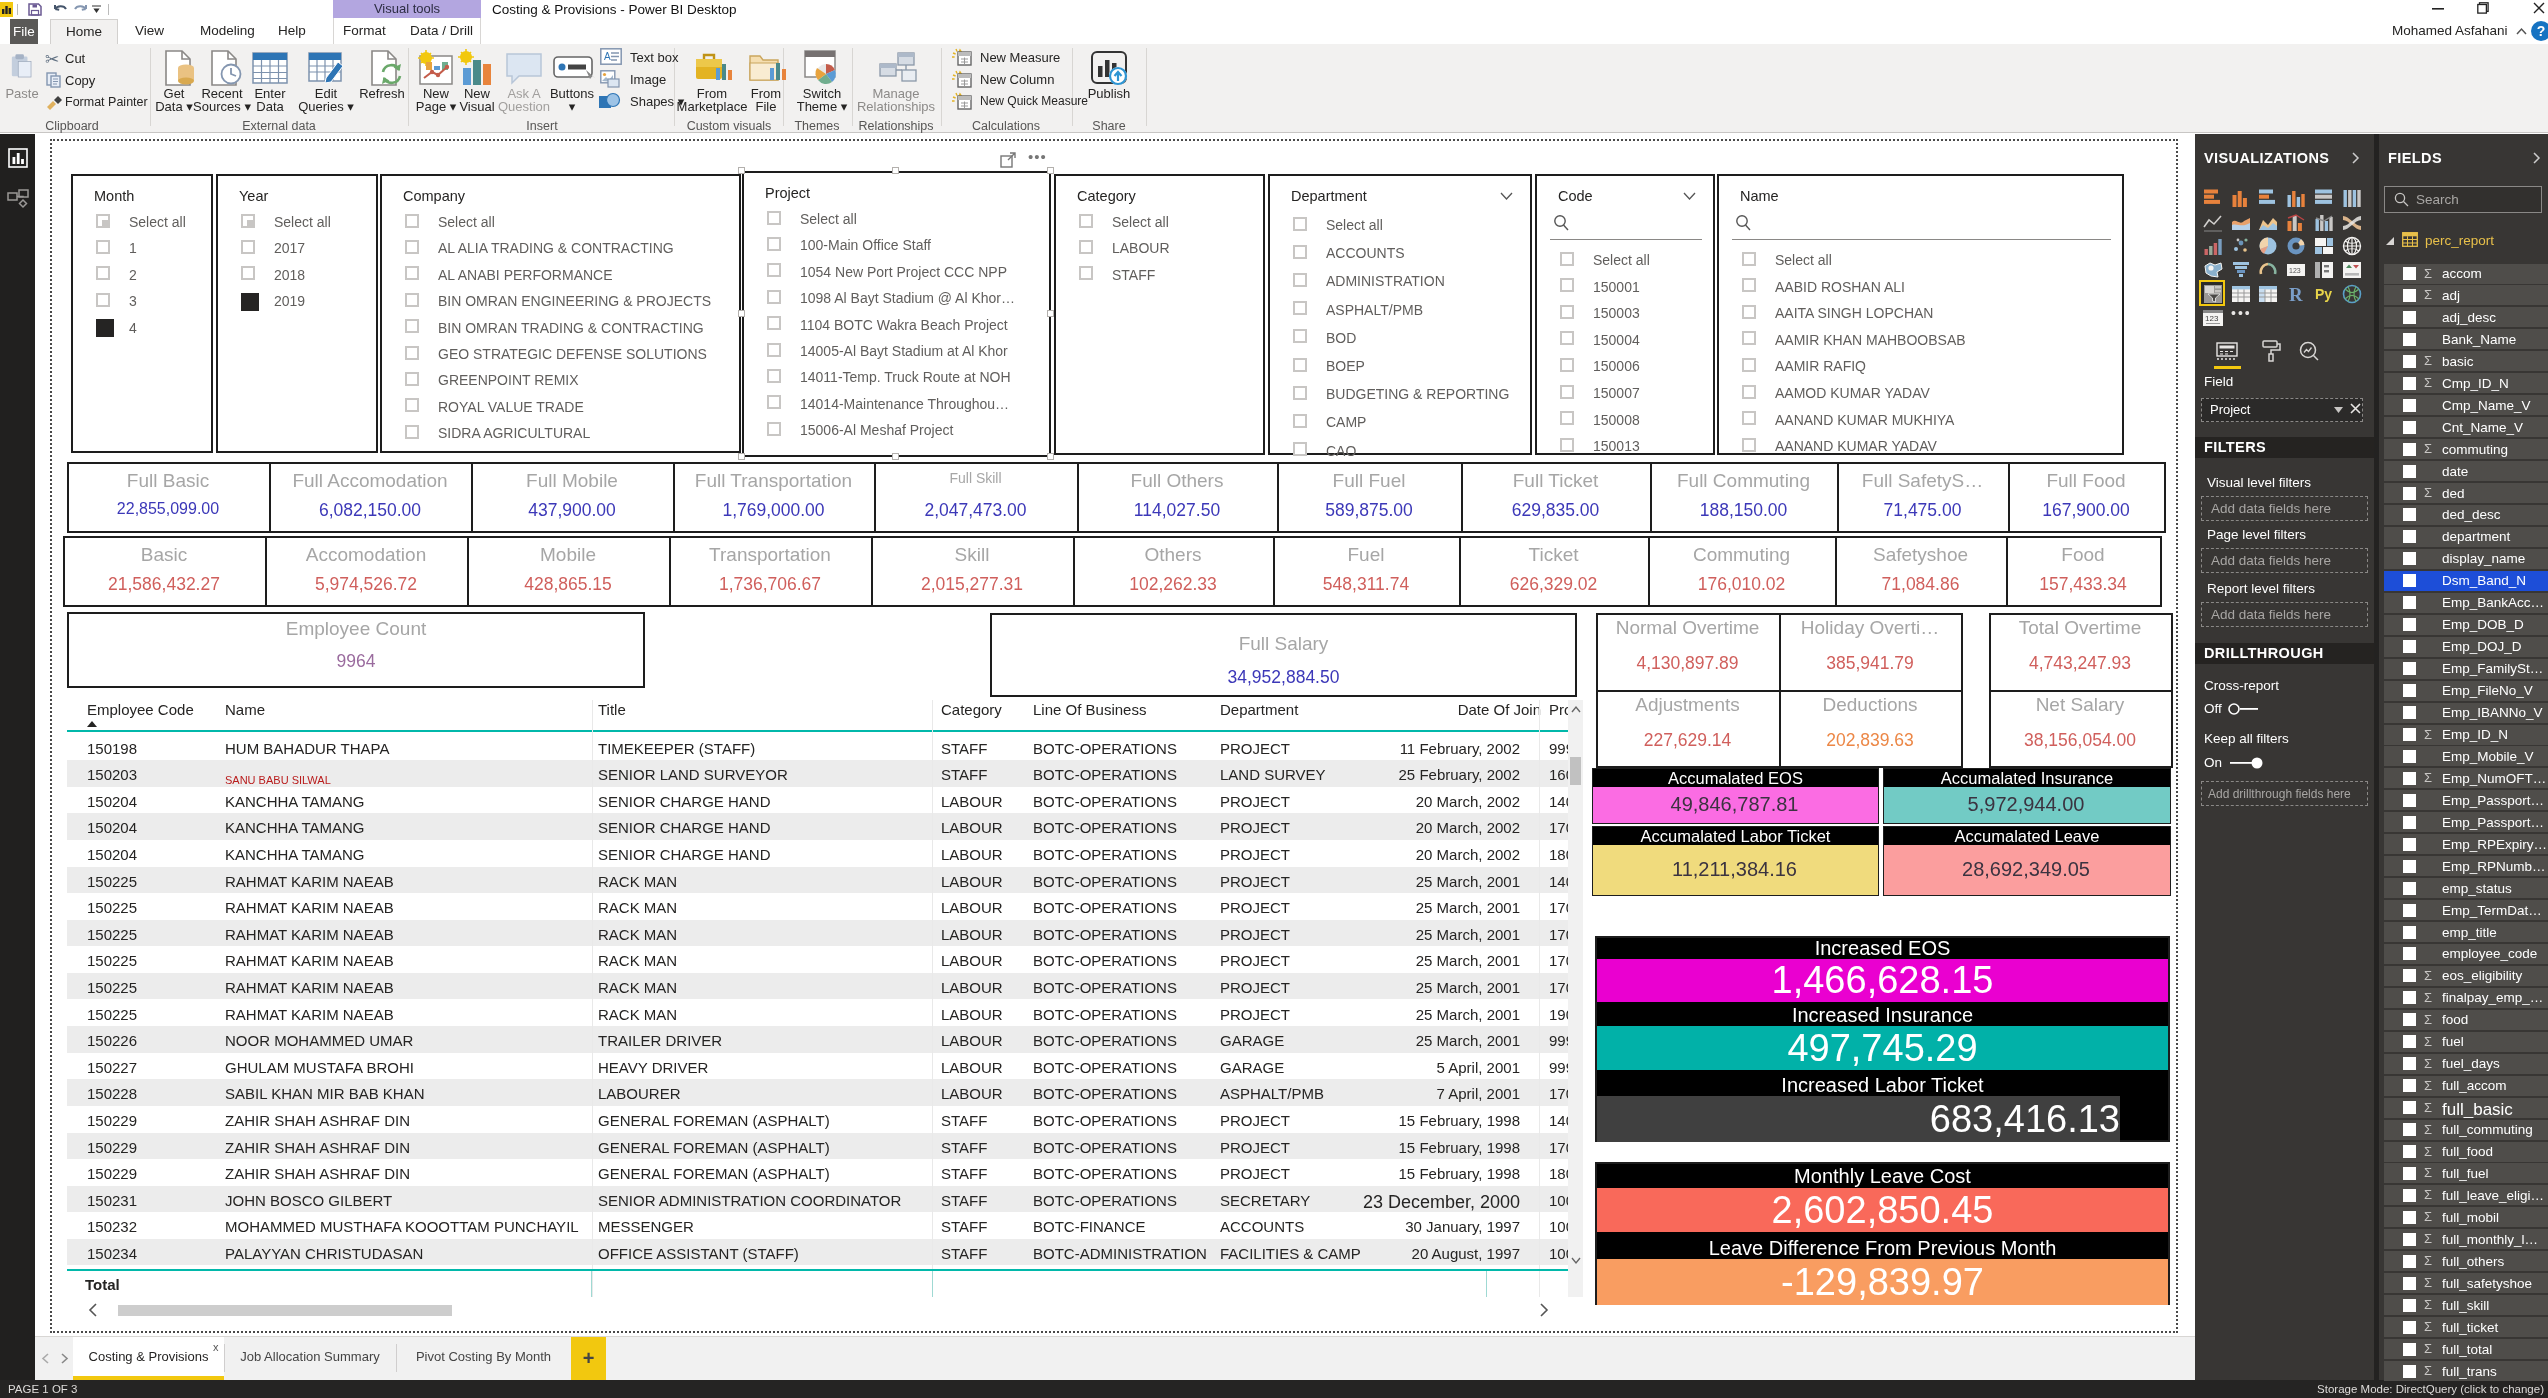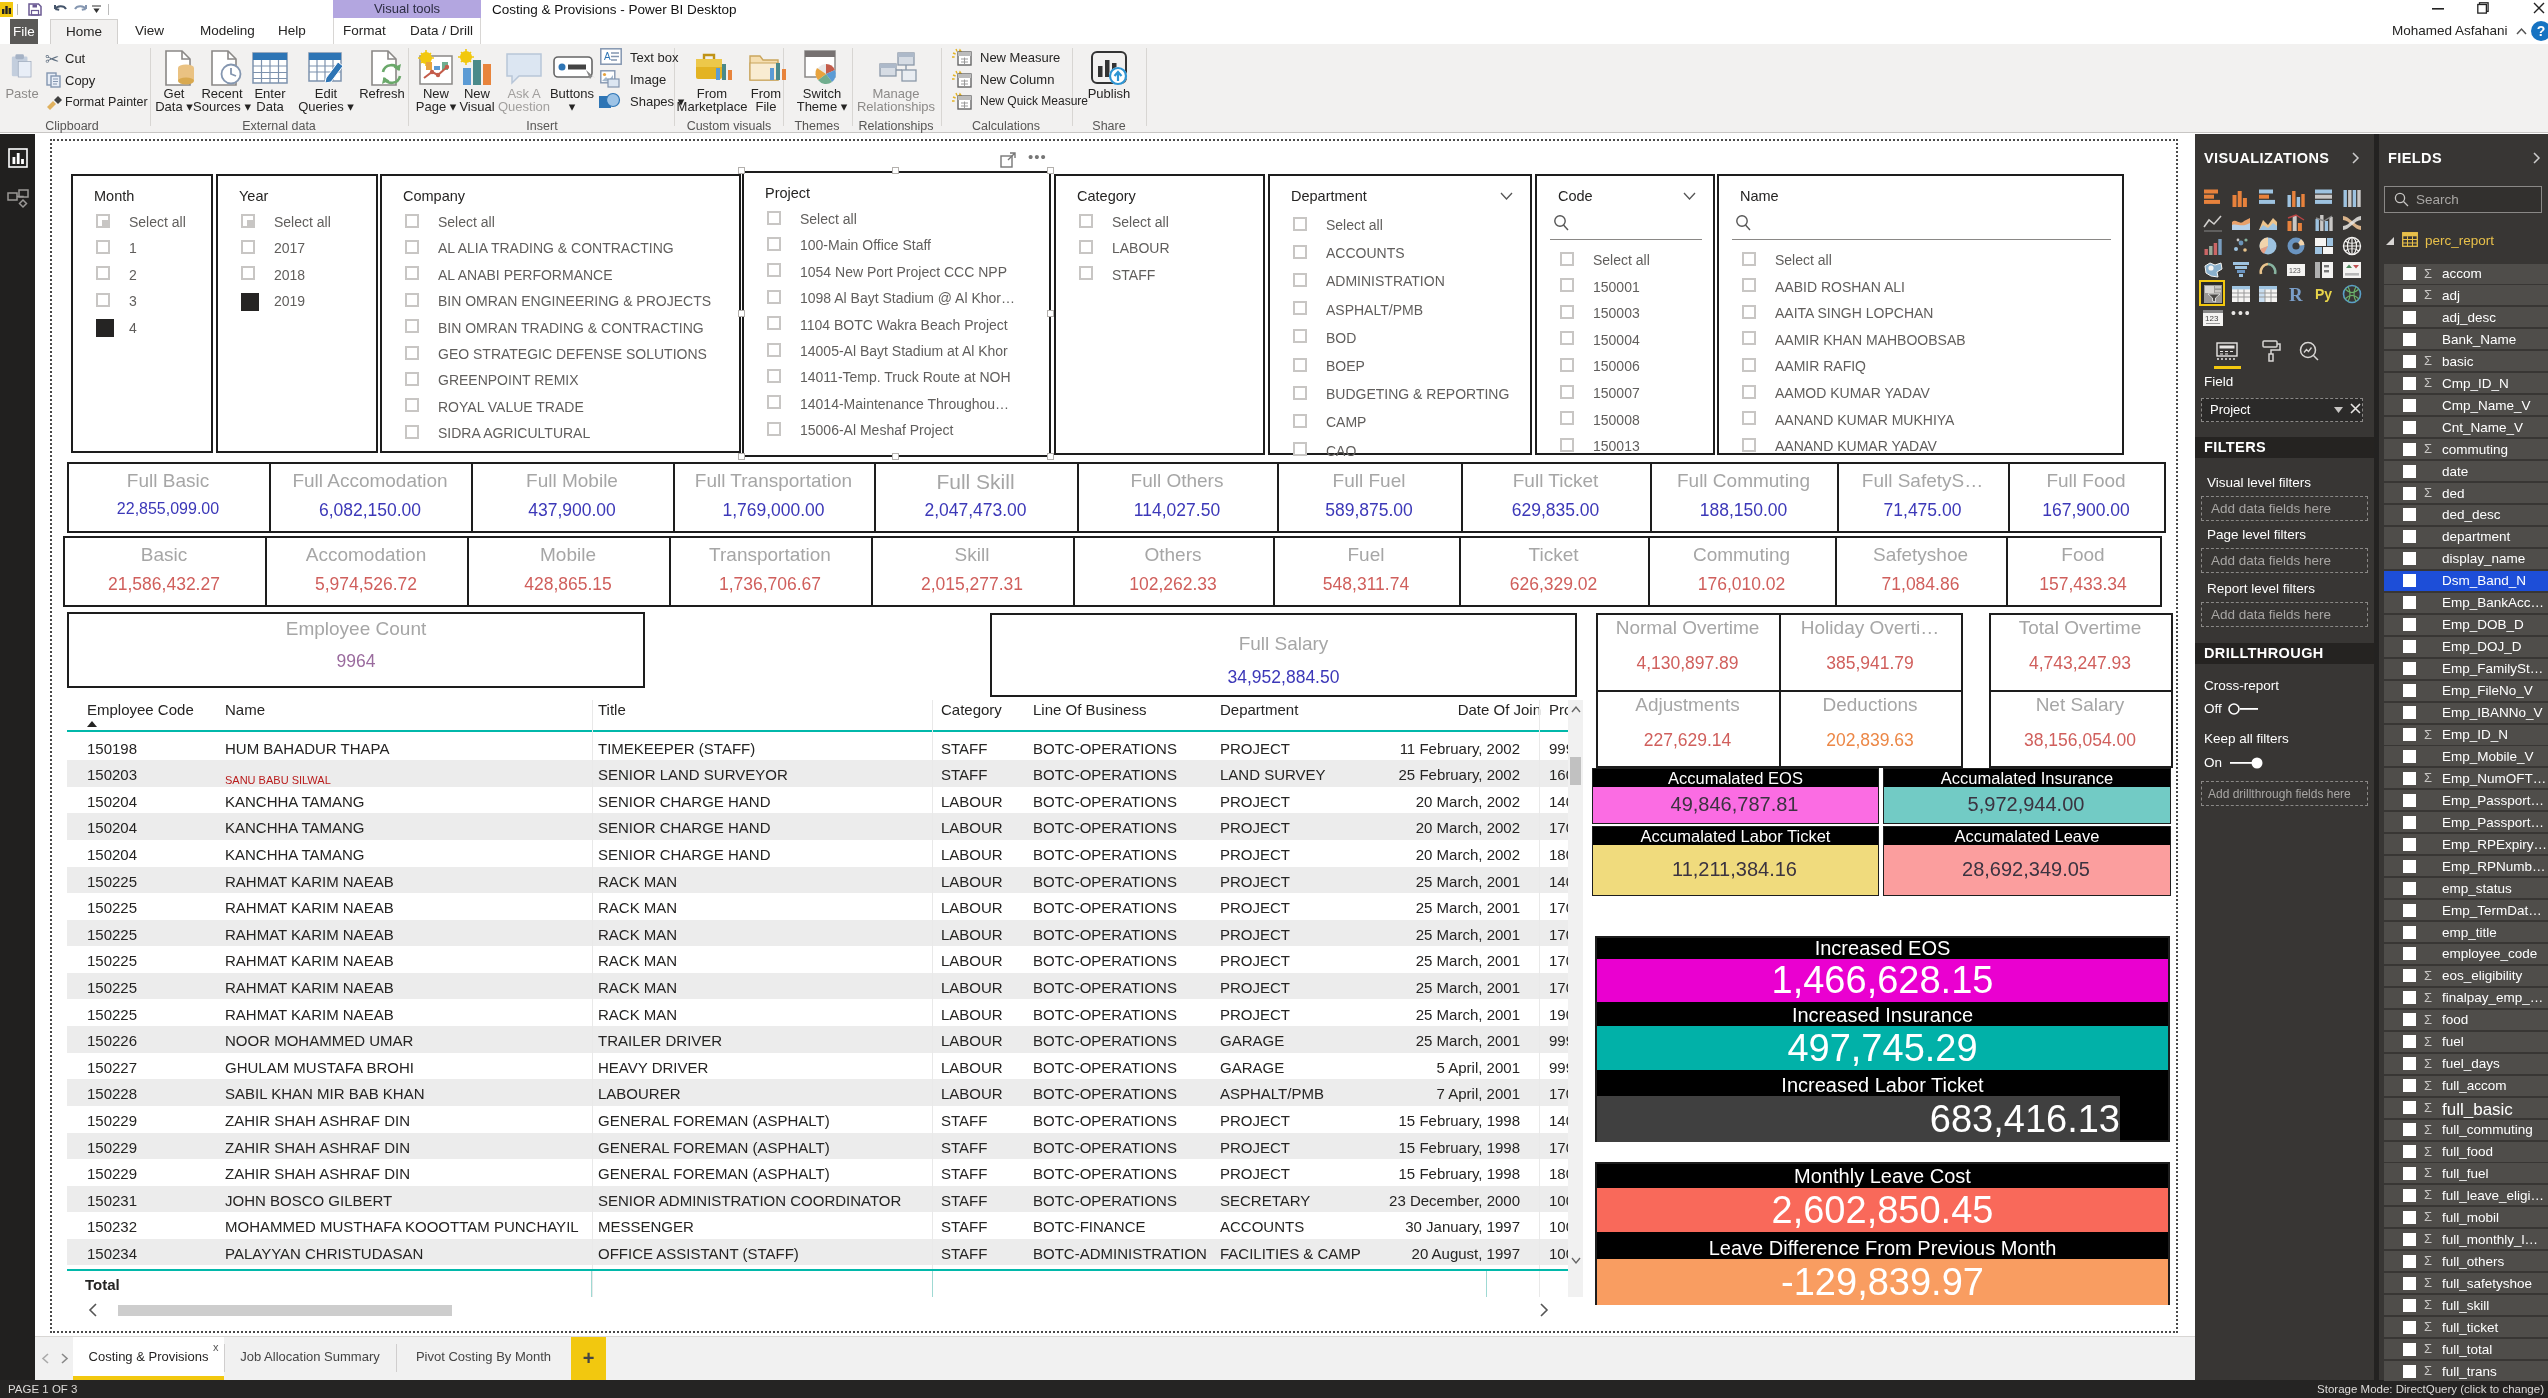--- a/index.html
+++ b/index.html
@@ -445,21 +445,21 @@
 <div class="a vb" style="left:269px;top:462px;width:204px;height:71px;"></div>
 <div class="a tt" style="left:269px;top:470px;width:202px;font-size:19px;">Full Accomodation</div>
 <div class="a" style="left:269px;top:500px;width:202px;font-size:17.5px;color:#3c38b8;text-align:center;">6,082,150.00</div>
 <div class="a vb" style="left:471px;top:462px;width:204px;height:71px;"></div>
 <div class="a tt" style="left:471px;top:470px;width:202px;font-size:19px;">Full Mobile</div>
 <div class="a" style="left:471px;top:500px;width:202px;font-size:17.5px;color:#3c38b8;text-align:center;">437,900.00</div>
 <div class="a vb" style="left:673px;top:462px;width:203px;height:71px;"></div>
 <div class="a tt" style="left:673px;top:470px;width:201px;font-size:19px;">Full Transportation</div>
 <div class="a" style="left:673px;top:500px;width:201px;font-size:17.5px;color:#3c38b8;text-align:center;">1,769,000.00</div>
 <div class="a vb" style="left:874px;top:462px;width:205px;height:71px;"></div>
-<div class="a tt" style="left:874px;top:470px;width:203px;font-size:21px;">Full Skill</div>
+<div class="a tt" style="left:874px;top:470px;width:203px;font-size:14px;">Full Skill</div>
 <div class="a" style="left:874px;top:500px;width:203px;font-size:17.5px;color:#3c38b8;text-align:center;">2,047,473.00</div>
 <div class="a vb" style="left:1077px;top:462px;width:202px;height:71px;"></div>
 <div class="a tt" style="left:1077px;top:470px;width:200px;font-size:19px;">Full Others</div>
 <div class="a" style="left:1077px;top:500px;width:200px;font-size:17.5px;color:#3c38b8;text-align:center;">114,027.50</div>
 <div class="a vb" style="left:1277px;top:462px;width:186px;height:71px;"></div>
 <div class="a tt" style="left:1277px;top:470px;width:184px;font-size:19px;">Full Fuel</div>
 <div class="a" style="left:1277px;top:500px;width:184px;font-size:17.5px;color:#3c38b8;text-align:center;">589,875.00</div>
 <div class="a vb" style="left:1461px;top:462px;width:191px;height:71px;"></div>
 <div class="a tt" style="left:1461px;top:470px;width:189px;font-size:19px;">Full Ticket</div>
 <div class="a" style="left:1461px;top:500px;width:189px;font-size:17.5px;color:#3c38b8;text-align:center;">629,835.00</div>
@@ -739,21 +739,21 @@
 <span style="position:absolute;left:1263px;top:6px;width:190px;font-size:15px;color:#252423;white-space:nowrap;text-align:right;display:inline-block;">15 February, 1998</span>
 <span style="position:absolute;left:1482px;top:6px;width:19px;font-size:15px;color:#252423;white-space:nowrap;overflow:hidden;display:inline-block;">180</span>
 </div>
 <div class="a" style="left:67px;top:1185.7px;width:1501px;height:26.6px;background:#ececec;overflow:hidden;">
 <span style="position:absolute;left:20px;top:6px;width:130px;font-size:15px;color:#252423;white-space:nowrap;overflow:hidden;display:inline-block;">150231</span>
 <span style="position:absolute;left:158px;top:6px;width:360px;font-size:15px;color:#252423;white-space:nowrap;overflow:hidden;display:inline-block;">JOHN BOSCO GILBERT</span>
 <span style="position:absolute;left:531px;top:6px;width:335px;font-size:15px;color:#252423;white-space:nowrap;overflow:hidden;display:inline-block;">SENIOR ADMINISTRATION COORDINATOR</span>
 <span style="position:absolute;left:874px;top:6px;width:85px;font-size:15px;color:#252423;white-space:nowrap;overflow:hidden;display:inline-block;">STAFF</span>
 <span style="position:absolute;left:966px;top:6px;width:180px;font-size:15px;color:#252423;white-space:nowrap;overflow:hidden;display:inline-block;">BOTC-OPERATIONS</span>
 <span style="position:absolute;left:1153px;top:6px;width:225px;font-size:15px;color:#252423;white-space:nowrap;overflow:hidden;display:inline-block;">SECRETARY</span>
-<span style="position:absolute;left:1263px;top:6px;width:190px;font-size:15px;color:#252423;white-space:nowrap;text-align:right;display:inline-block;">23 December, 2000</span>
+<span style="position:absolute;left:1263px;top:6px;width:190px;font-size:18px;color:#252423;white-space:nowrap;text-align:right;display:inline-block;">23 December, 2000</span>
 <span style="position:absolute;left:1482px;top:6px;width:19px;font-size:15px;color:#252423;white-space:nowrap;overflow:hidden;display:inline-block;">100</span>
 </div>
 <div class="a" style="left:67px;top:1212.3px;width:1501px;height:26.6px;background:#ffffff;overflow:hidden;">
 <span style="position:absolute;left:20px;top:6px;width:130px;font-size:15px;color:#252423;white-space:nowrap;overflow:hidden;display:inline-block;">150232</span>
 <span style="position:absolute;left:158px;top:6px;width:360px;font-size:15px;color:#252423;white-space:nowrap;overflow:hidden;display:inline-block;">MOHAMMED MUSTHAFA KOOOTTAM PUNCHAYIL</span>
 <span style="position:absolute;left:531px;top:6px;width:335px;font-size:15px;color:#252423;white-space:nowrap;overflow:hidden;display:inline-block;">MESSENGER</span>
 <span style="position:absolute;left:874px;top:6px;width:85px;font-size:15px;color:#252423;white-space:nowrap;overflow:hidden;display:inline-block;">STAFF</span>
 <span style="position:absolute;left:966px;top:6px;width:180px;font-size:15px;color:#252423;white-space:nowrap;overflow:hidden;display:inline-block;">BOTC-FINANCE</span>
 <span style="position:absolute;left:1153px;top:6px;width:225px;font-size:15px;color:#252423;white-space:nowrap;overflow:hidden;display:inline-block;">ACCOUNTS</span>
 <span style="position:absolute;left:1263px;top:6px;width:190px;font-size:15px;color:#252423;white-space:nowrap;text-align:right;display:inline-block;">30 January, 1997</span>

